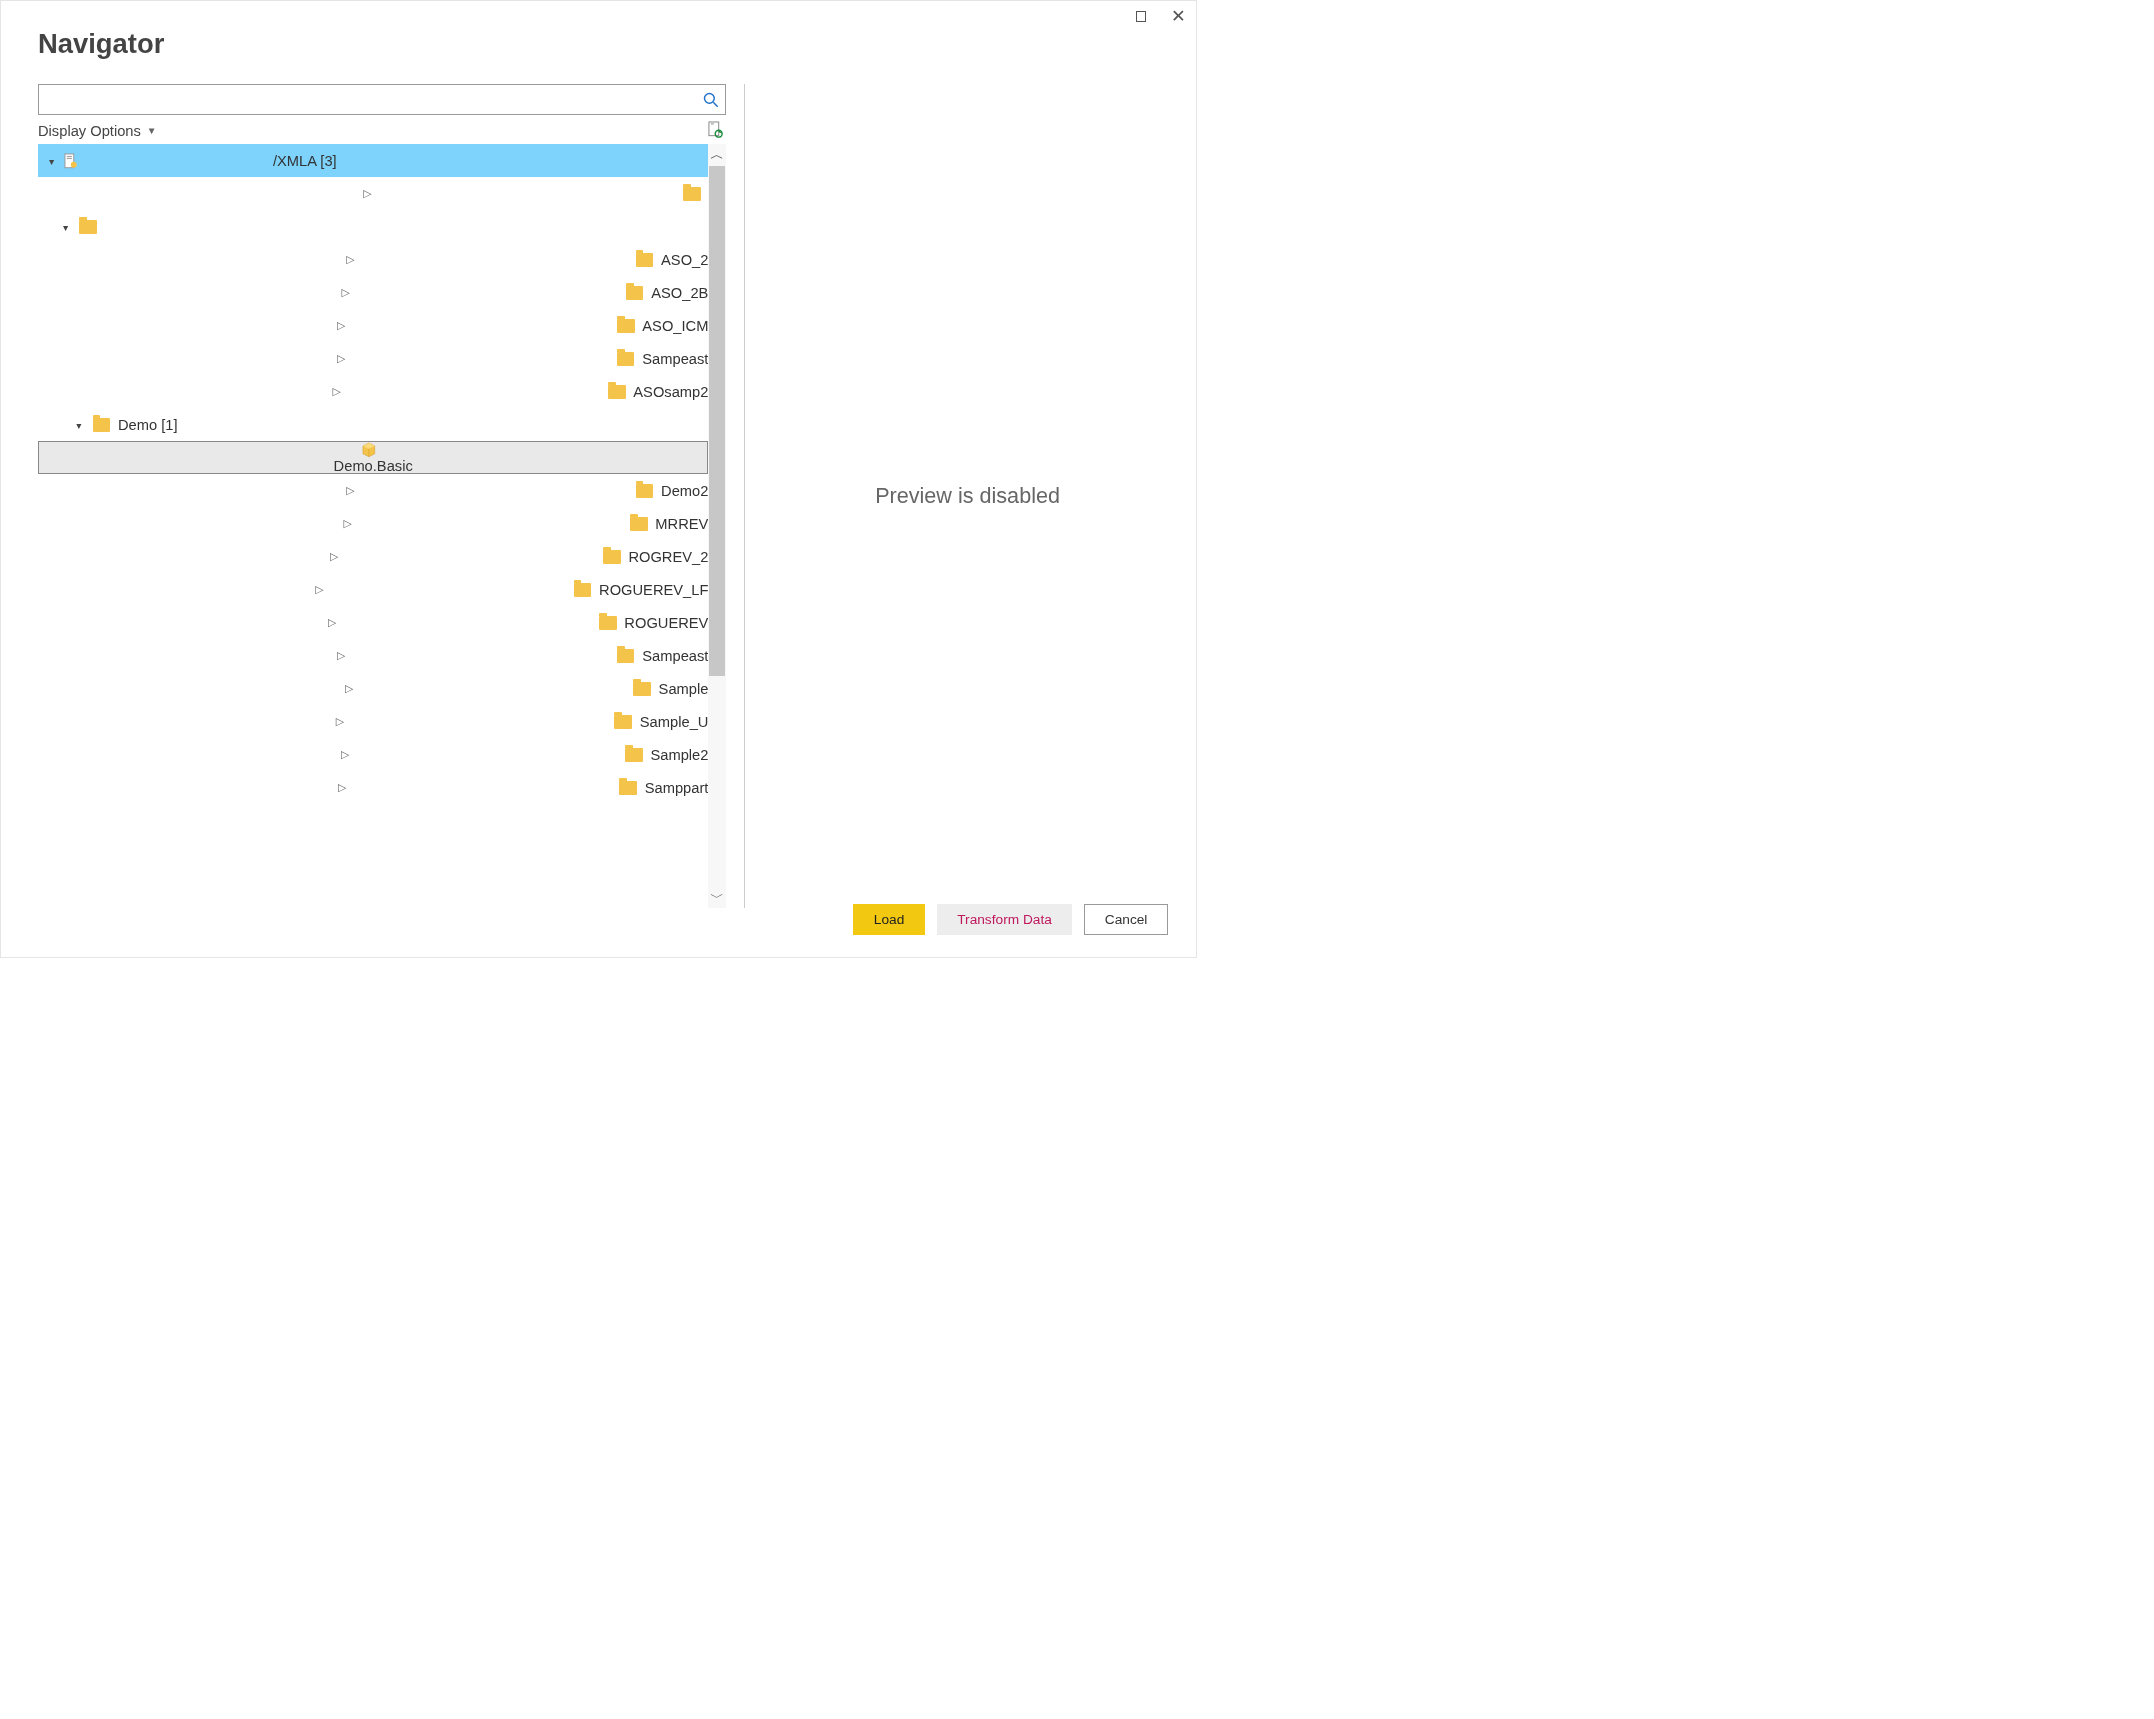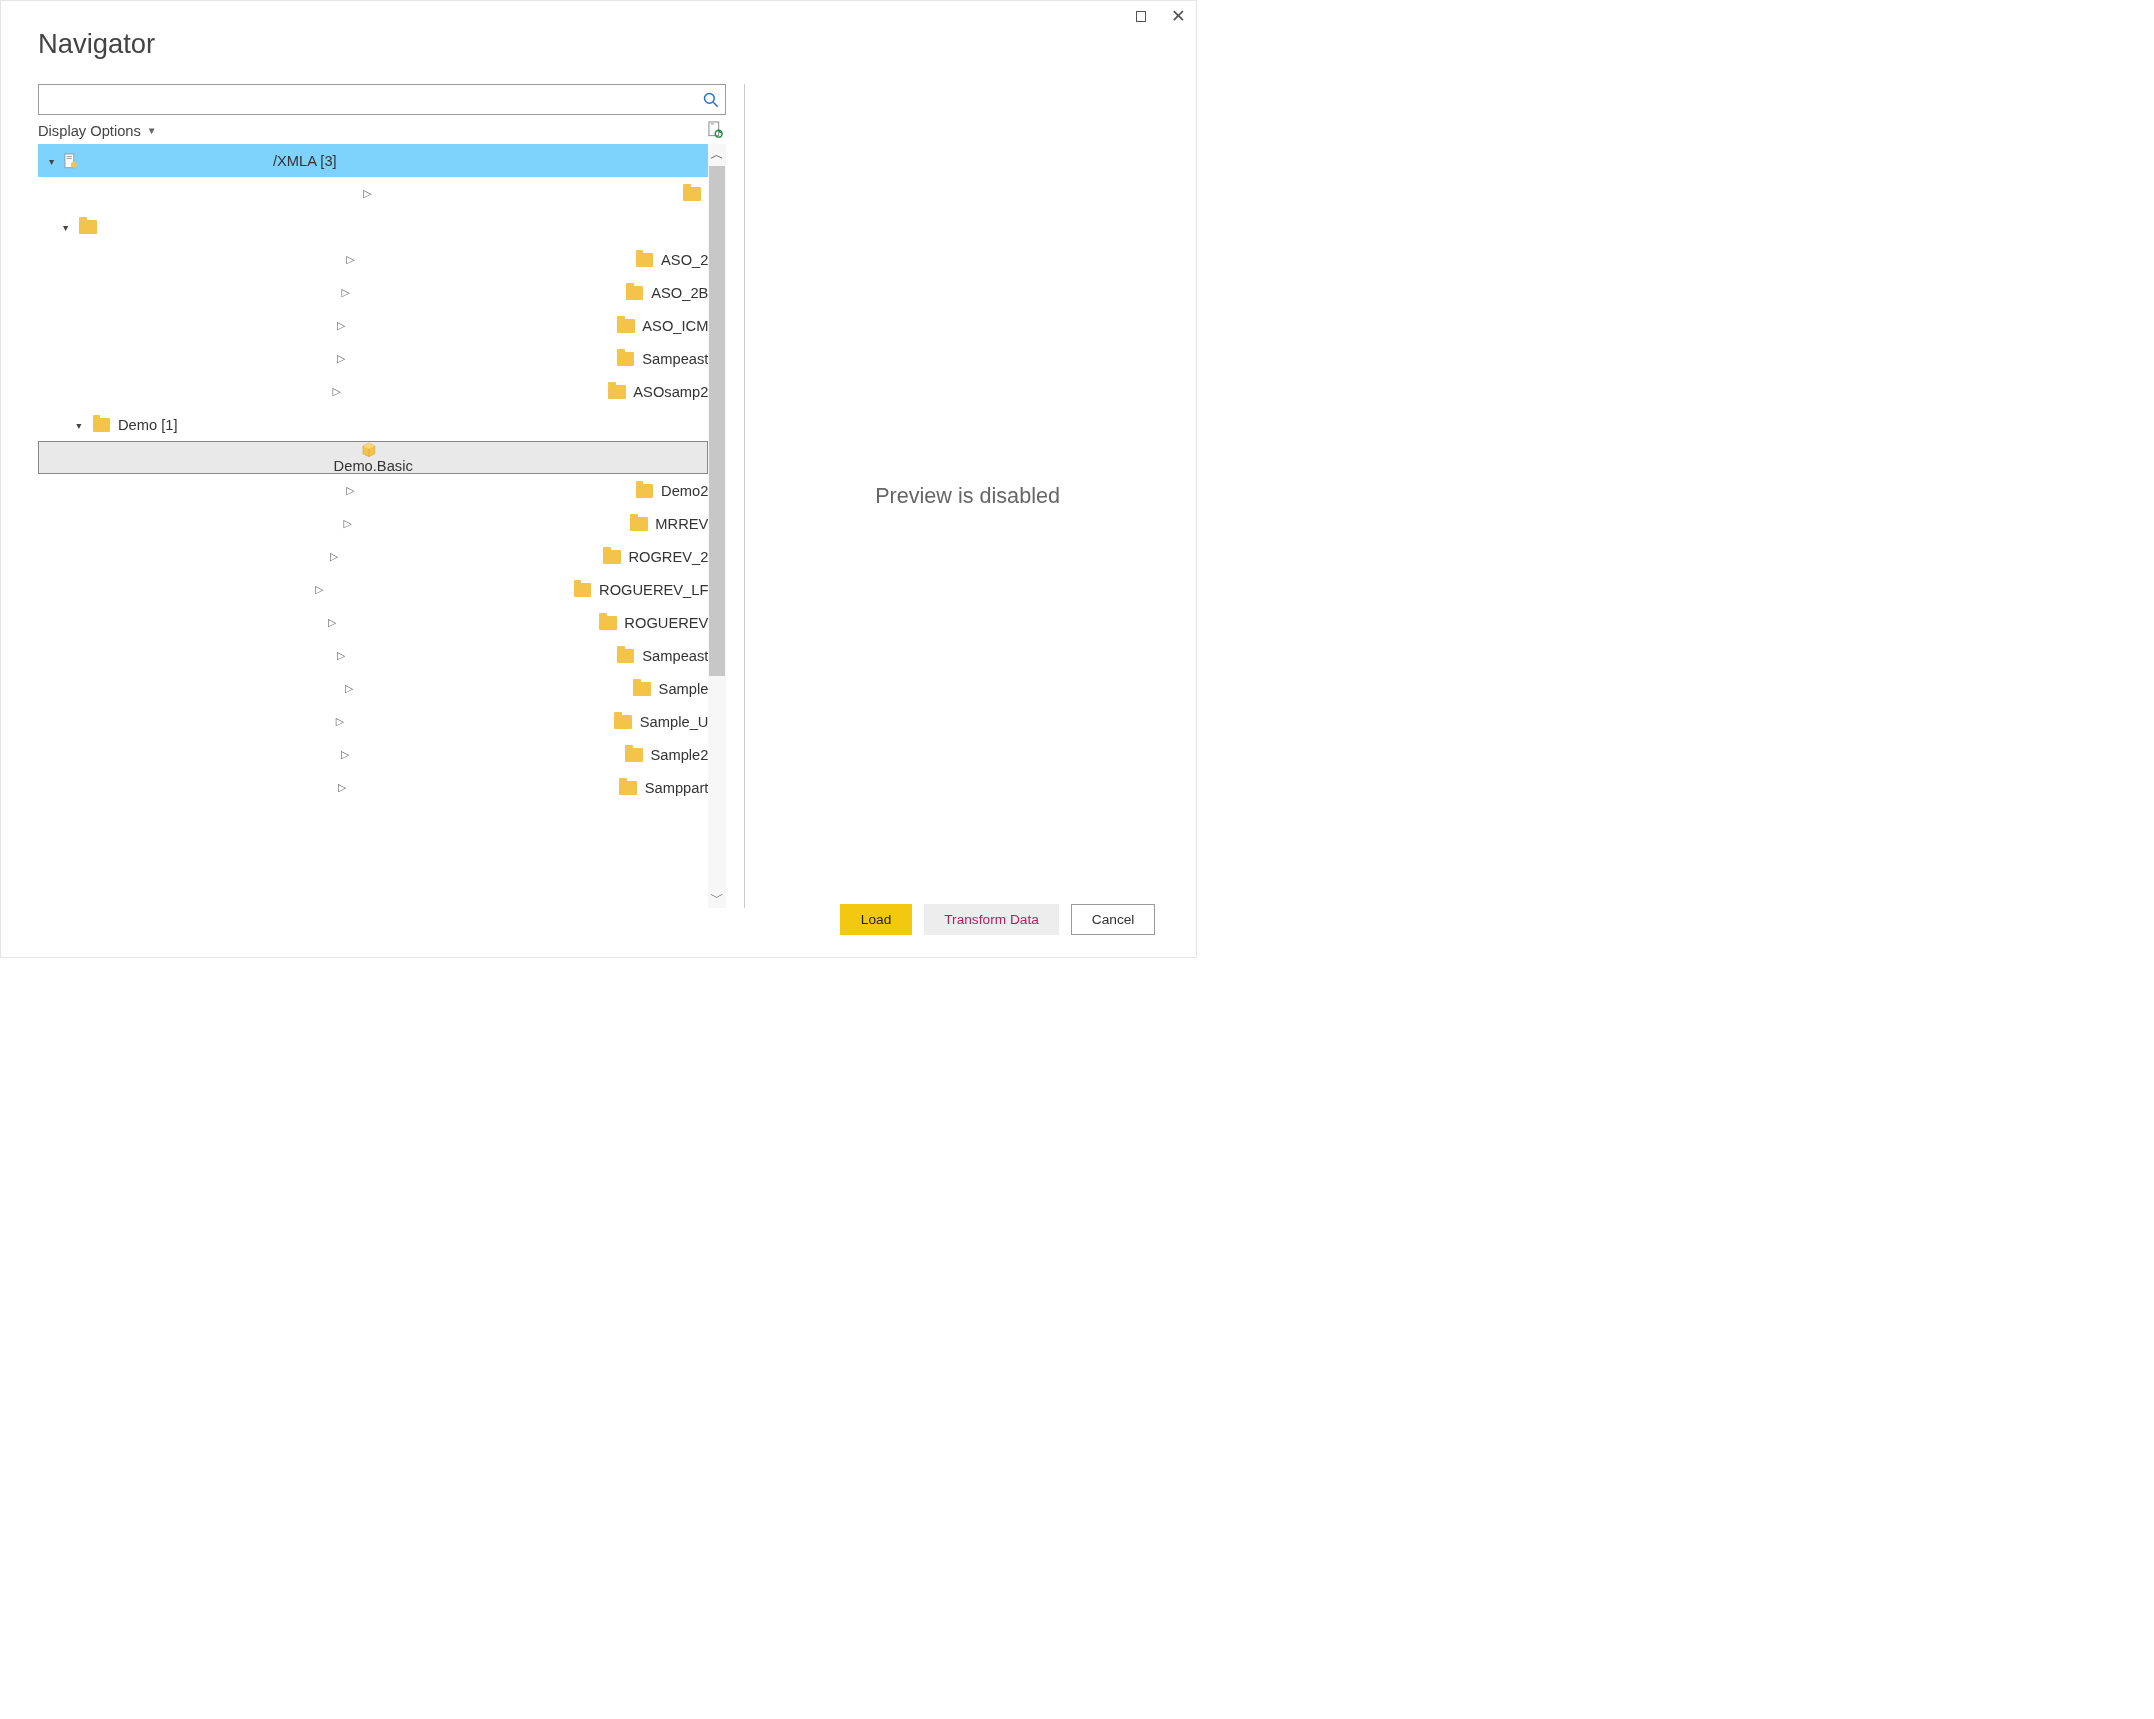--- a/index.html
+++ b/index.html
@@ -2,21 +2,21 @@
 <html><head>
 <meta charset="utf-8">
 <style>
   * { box-sizing: border-box; font-family: "Segoe UI", sans-serif; }
   body { margin: 0; background: #fff; color: #333; }
   .window { width: 1197px; height: 958px; position: relative; background: #fff; border: 1px solid #e5e5e5; }
   .window-controls { position: absolute; top: 7.8px; right: 9.8px; display: flex; gap: 21.6px; }
   .window-controls .ctrl { width: 15.7px; height: 15.7px; display: flex; align-items: center; justify-content: center; cursor: pointer; }
   .sq { width: 10.8px; height: 10.8px; border: 1px solid #555; }
   .x { font-size: 17.6px; color: #555; line-height: 1; }
-  .title { font-size: 27.4px; font-weight: 400; color: #444; padding: 27.4px 0 0 37px; }
+  .title { font-size: 27.4px; font-weight: 700; color: #444; padding: 27.4px 0 0 37px; }
   .content { display: flex; padding: 23.5px 29px 0 37px; height: 848px; }
   .left { width: 688px; display: flex; flex-direction: column; }
   .search-wrap { display: flex; border: 1px solid #9a9a9a; height: 31px; align-items: center; }
   .search-input { flex: 1; border: none; outline: none; padding: 0 7.8px; font-size: 13.7px; font-style: italic; color: #666; background: transparent; }
   .search-btn { width: 27.4px; display: flex; align-items: center; justify-content: center; cursor: pointer; }
   .toolbar { display: flex; align-items: center; justify-content: space-between; padding: 5.9px 0 2px 0; }
   .display-opts { font-size: 14.7px; color: #444; display: flex; align-items: center; gap: 5.9px; cursor: pointer; }
   .refresh { width: 19.6px; height: 19.6px; cursor: pointer; }
   .tree-wrap { flex: 1; position: relative; margin-top: 2px; display: flex; }
   .tree { flex: 1; overflow: hidden; }
@@ -32,21 +32,21 @@
   .arrow.down::before { content: "▼"; font-size: 8.8px; }
   .arrow.right::before { content: "▷"; font-size: 10.8px; color: #666; }
   .folder { width: 17.6px; height: 13.7px; background: #f4c34a; border-radius: 1px; position: relative; margin-right: 7.8px; }
   .folder::before { content: ""; position: absolute; top: -2.9px; left: 0; width: 7.8px; height: 2.9px; background: #f4c34a; border-radius: 1px 1px 0 0; }
   .cube { width: 15.7px; height: 15.7px; margin-right: 7.8px; position: relative; }
   .db-icon { width: 15.7px; height: 15.7px; margin-right: 7.8px; }
   .indent { display: inline-block; }
   .divider { width: 1px; background: #ccc; margin: 0 23.5px 0 17.6px; align-self: stretch; }
   .right { flex: 1; display: flex; align-items: center; justify-content: center; }
   .preview-msg { font-size: 21.6px; color: #666; }
-  .footer { position: absolute; bottom: 21.6px; right: 41px; display: flex; gap: 11.8px; }
+  .footer { position: absolute; bottom: 21.6px; right: 28px; display: flex; gap: 11.8px; }
   .btn { height: 31px; padding: 0 19.6px; font-size: 13.7px; border: 1px solid transparent; cursor: pointer; display: flex; align-items: center; }
   .btn-load { background: #f2c811; color: #222; }
   .btn-transform { background: #ededed; color: #be185d; cursor: default; }
   .btn-cancel { background: #fff; border: 1px solid #999; color: #333; }
 </style>
 </head>
 <body>
 
 <div class="window">
 

